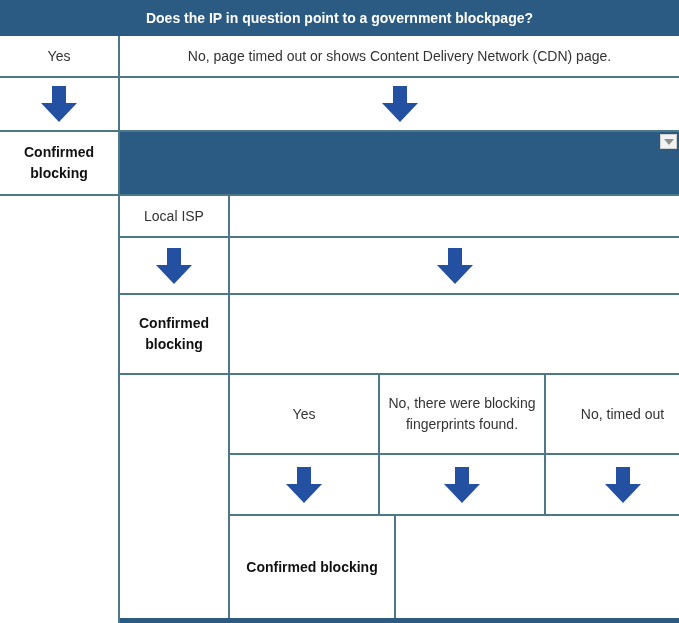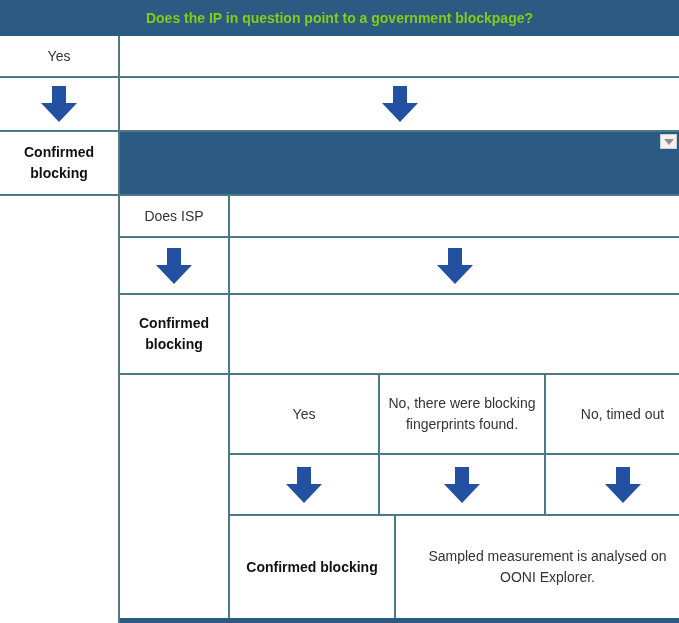--- a/index.html
+++ b/index.html
@@ -20,21 +20,21 @@
     overflow:hidden;
   }
   .row{display:flex;width:100%;}
   .bb{border-bottom:2px solid var(--border);}
   .br{border-right:2px solid var(--border);}
   .cell{
     display:flex;align-items:center;justify-content:center;
     text-align:center;padding:4px 8px;line-height:1.5;
   }
   .navy{
-    background:var(--header-bg);color:#84cc16;font-weight:bold;
+    background:var(--header-bg);color:#ffffff;font-weight:bold;
     position:relative;
   }
   .bold{font-weight:bold;color:var(--bold-text);}
   
   .c1{width:120px;}
   .cR{flex:1;}
   .c2{width:110px;}
   .c3{width:150px;}
   .c4{width:166px;}
   .c5{flex:1;margin-left:20px;}
@@ -88,20 +88,23 @@
   <div class="row h-r1">
     <div class="cell navy cR">
       <span>Does the IP in question point to a government blockpage?</span>
     </div>
   </div>
 
   <div class="row h-r2 bb">
     <div class="cell c1 br">
       <span>Yes</span>
     </div>
+    <div class="cell cR">
+      <span>No, page timed out or shows Content Delivery Network (CDN) page.</span>
+    </div>
   </div>
 
   <div class="row h-r3 bb">
     <div class="cell c1 br">
       <span class="arrow">
           <span class="stem"></span>
           <span class="head"></span>
         </span>
     </div>
     <div class="cell cR">
@@ -123,21 +126,21 @@
     </div>
   </div>
 
   <div class="lower">
     <div class="br" style="width:120px;"></div>
 
     <div class="right-col">
 
       <div class="row h-r5 bb">
         <div class="cell c2 br">
-          <span>Does ISP</span>
+          <span>Local ISP</span>
         </div>
       </div>
 
       <div class="row h-r6 bb">
         <div class="cell c2 br">
           <span class="arrow">
               <span class="stem"></span>
               <span class="head"></span>
             </span>
         </div>
@@ -190,23 +193,20 @@
                   <span class="stem"></span>
                   <span class="head"></span>
                 </span>
             </div>
           </div>
 
           <div class="row h-r10">
             <div class="cell c4 br bold">
               <span>Confirmed blocking</span>
             </div>
-            <div class="cell c5">
-              <span>Sampled measurement is analysed on OONI Explorer.</span>
-            </div>
           </div>
 
         </div>
       </div>
 
       <div class="strip"></div>
 
     </div>
   </div>
 

